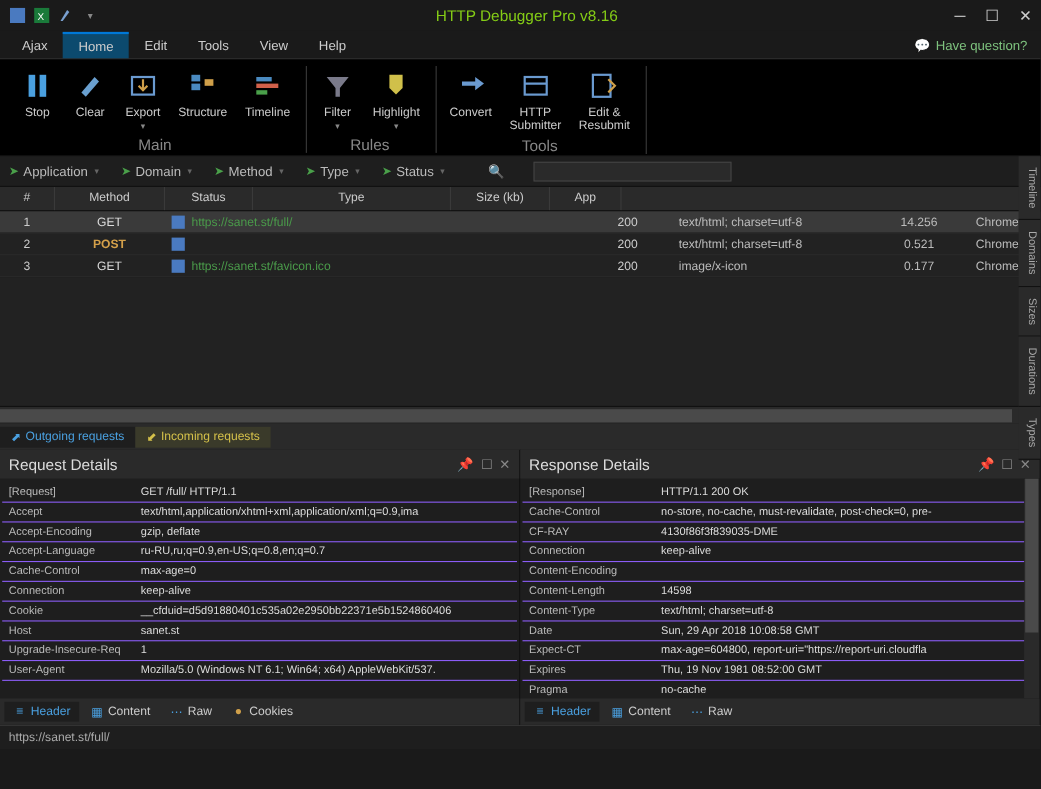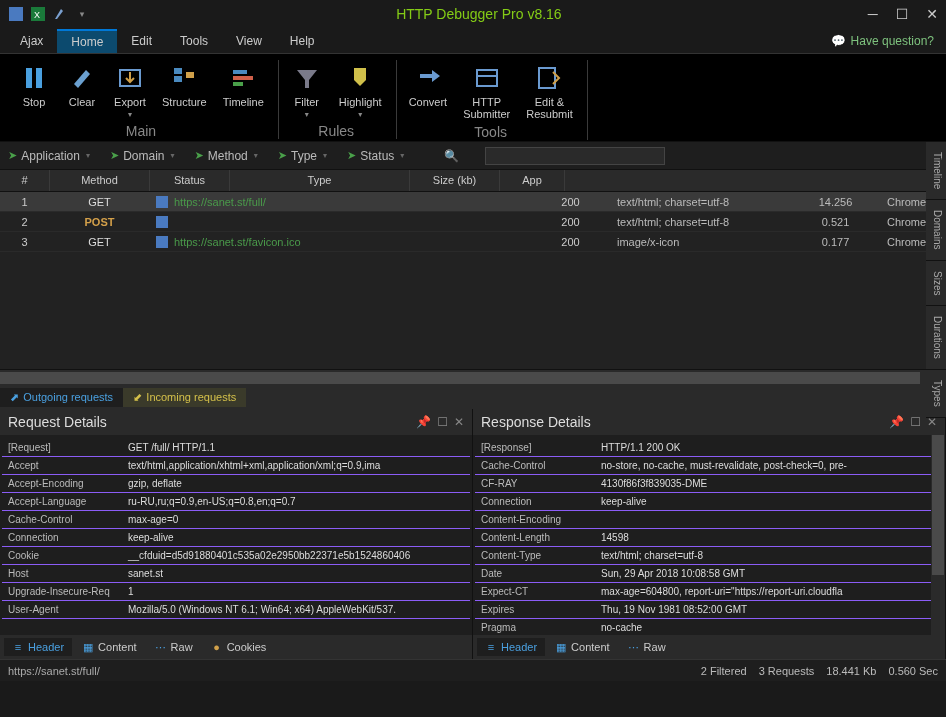--- a/index.html
+++ b/index.html
@@ -471,26 +471,20 @@
       <div class="ptab">
           <span class="pico" style="color:#4aa0e0">⋯</span>
           <span>Raw</span>
         </div>
     </div>
   </div>
 </div>
 
 <div class="statusbar">
   <span class="sb-left">https://sanet.st/full/</span>
-  <div class="sb-right">
-    <span>2 Filtered</span>
-    <span>3 Requests</span>
-    <span>18.441 Kb</span>
-    <span>0.560 Sec</span>
-  </div>
 </div>
 
 <div class="side-tabs" id="side-tabs">
     <div class="side-tab">Timeline</div>
     <div class="side-tab">Domains</div>
     <div class="side-tab">Sizes</div>
     <div class="side-tab">Durations</div>
     <div class="side-tab">Types</div>
   </div>
 

